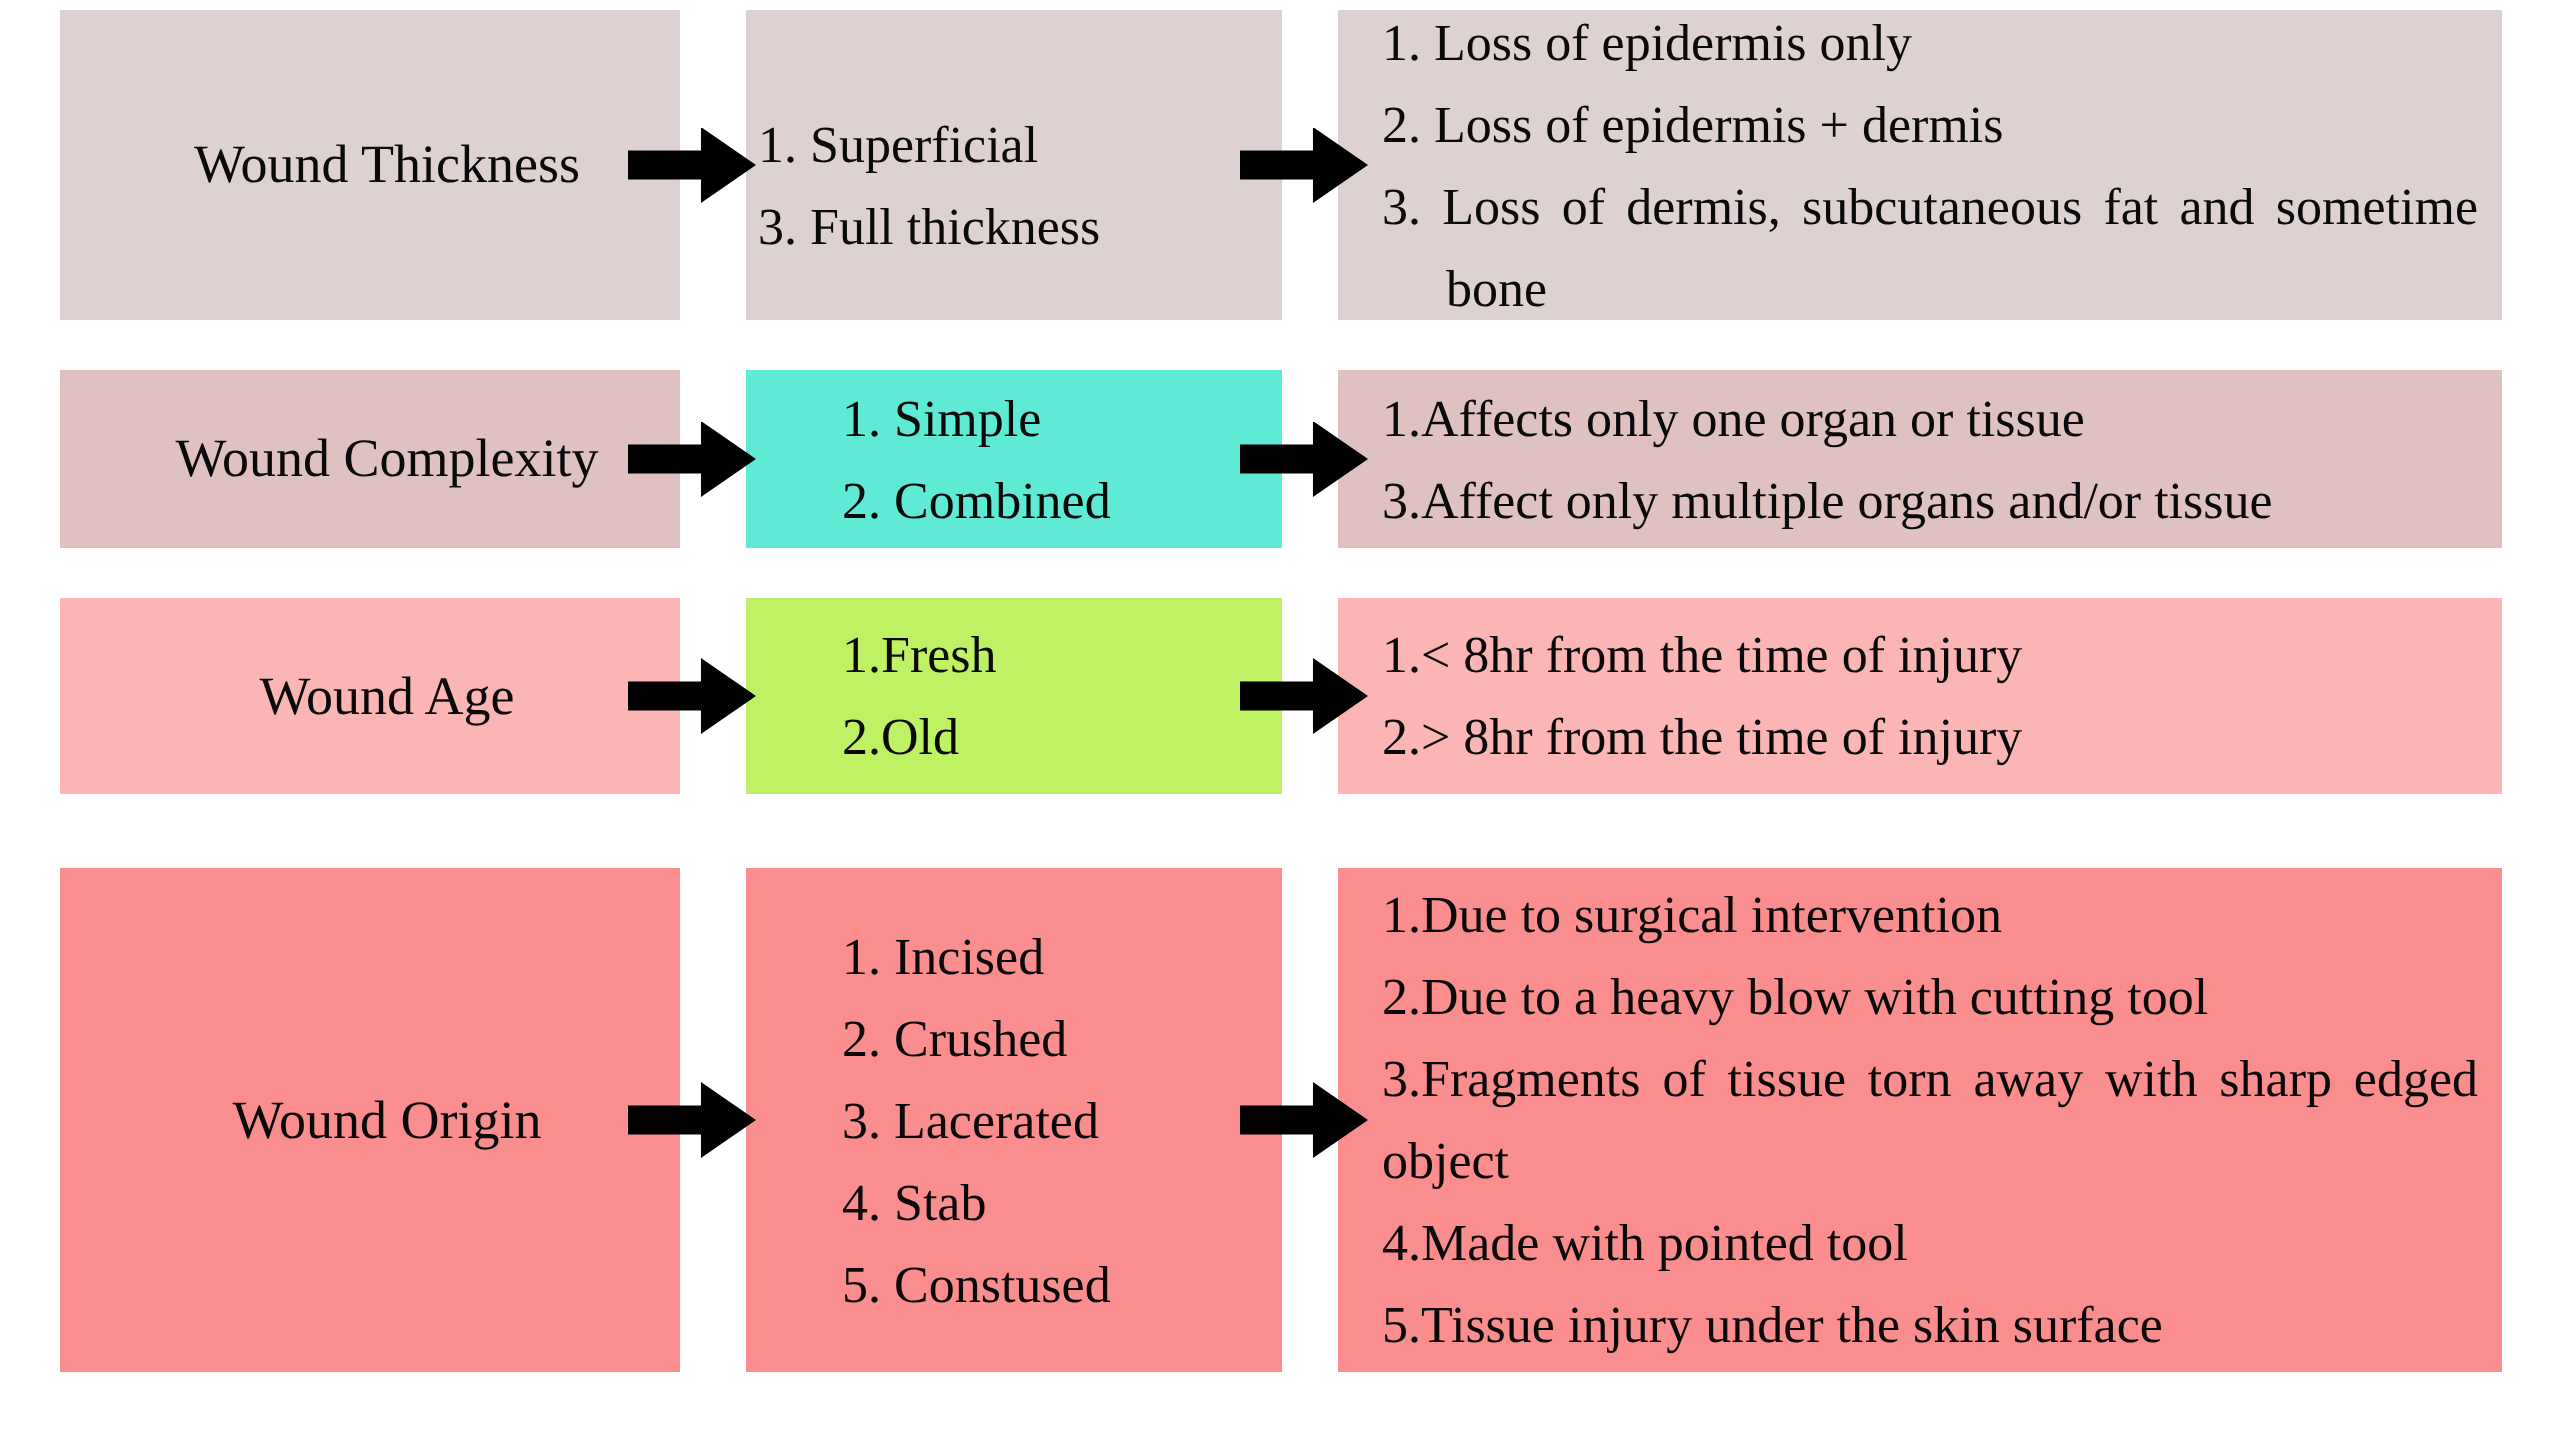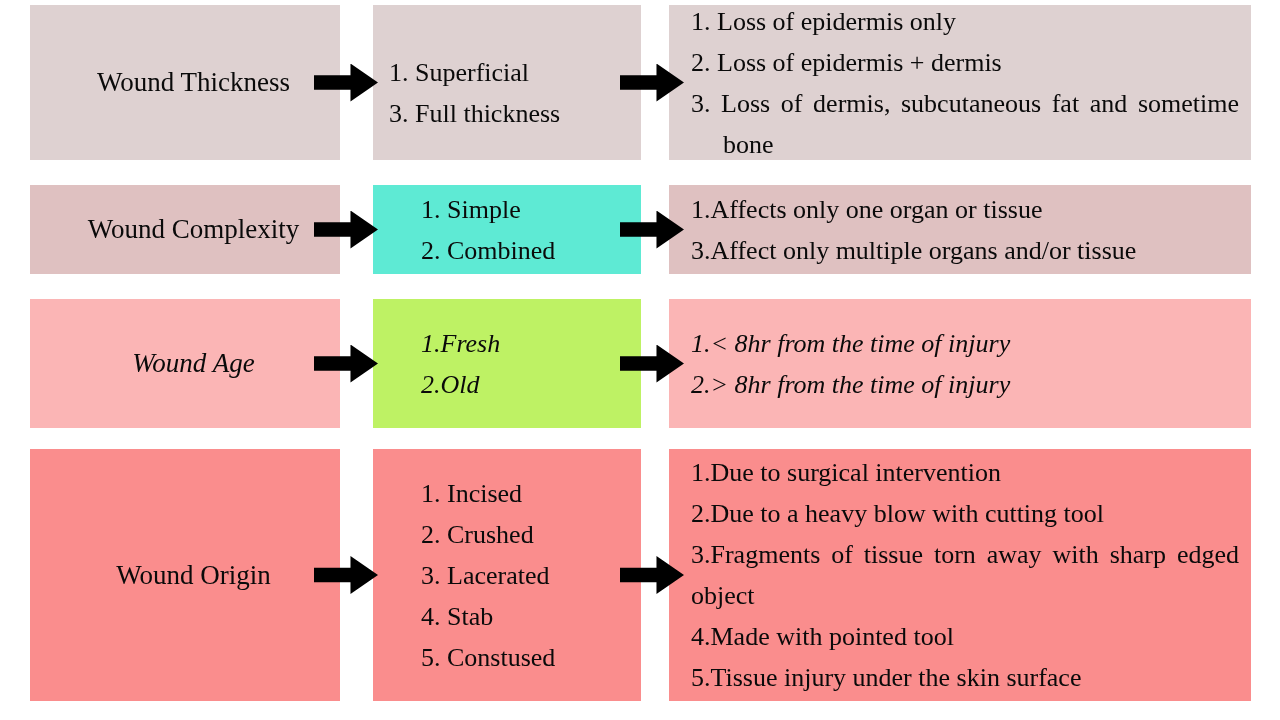--- a/index.html
+++ b/index.html
@@ -19,21 +19,21 @@
     width: 1280px;
     height: 720px;
     padding: 5px 29px 0 30px;
   }
   .row {
     display: flex;
     align-items: stretch;
   }
   .r0 { height: 155px; margin-bottom: 25px; }
   .r1 { height: 89px; margin-bottom: 25px; }
-  .r2 { height: 129px; margin-bottom: 21px; font-style: italic; }
+  .r2 { height: 98px; margin-bottom: 37px; }
   .r3 { height: 252px; }
   .box {
     box-sizing: border-box;
   }
   .col1 {
     width: 310px;
     flex: none;
     display: flex;
     align-items: center;
     justify-content: center;
@@ -71,21 +71,21 @@
     justify-content: center;
   }
   ul.list {
     list-style: none;
     margin: 0;
     padding: 0;
     font-size: 26px;
     line-height: 41px;
   }
   .col2 .list { padding-left: 48px; }
-  .r0 .col2 .list { padding-left: 16px; margin-top: 20px; }
+  .r0 .col2 .list { padding-left: 6px; margin-top: 20px; }
   .col3 .list {
     padding: 2px 12px 2px 22px;
   }
   .col3 .list li {
     text-align: justify;
   }
   .r0 .col3 .list li {
     padding-left: 32px;
     text-indent: -32px;
   }

